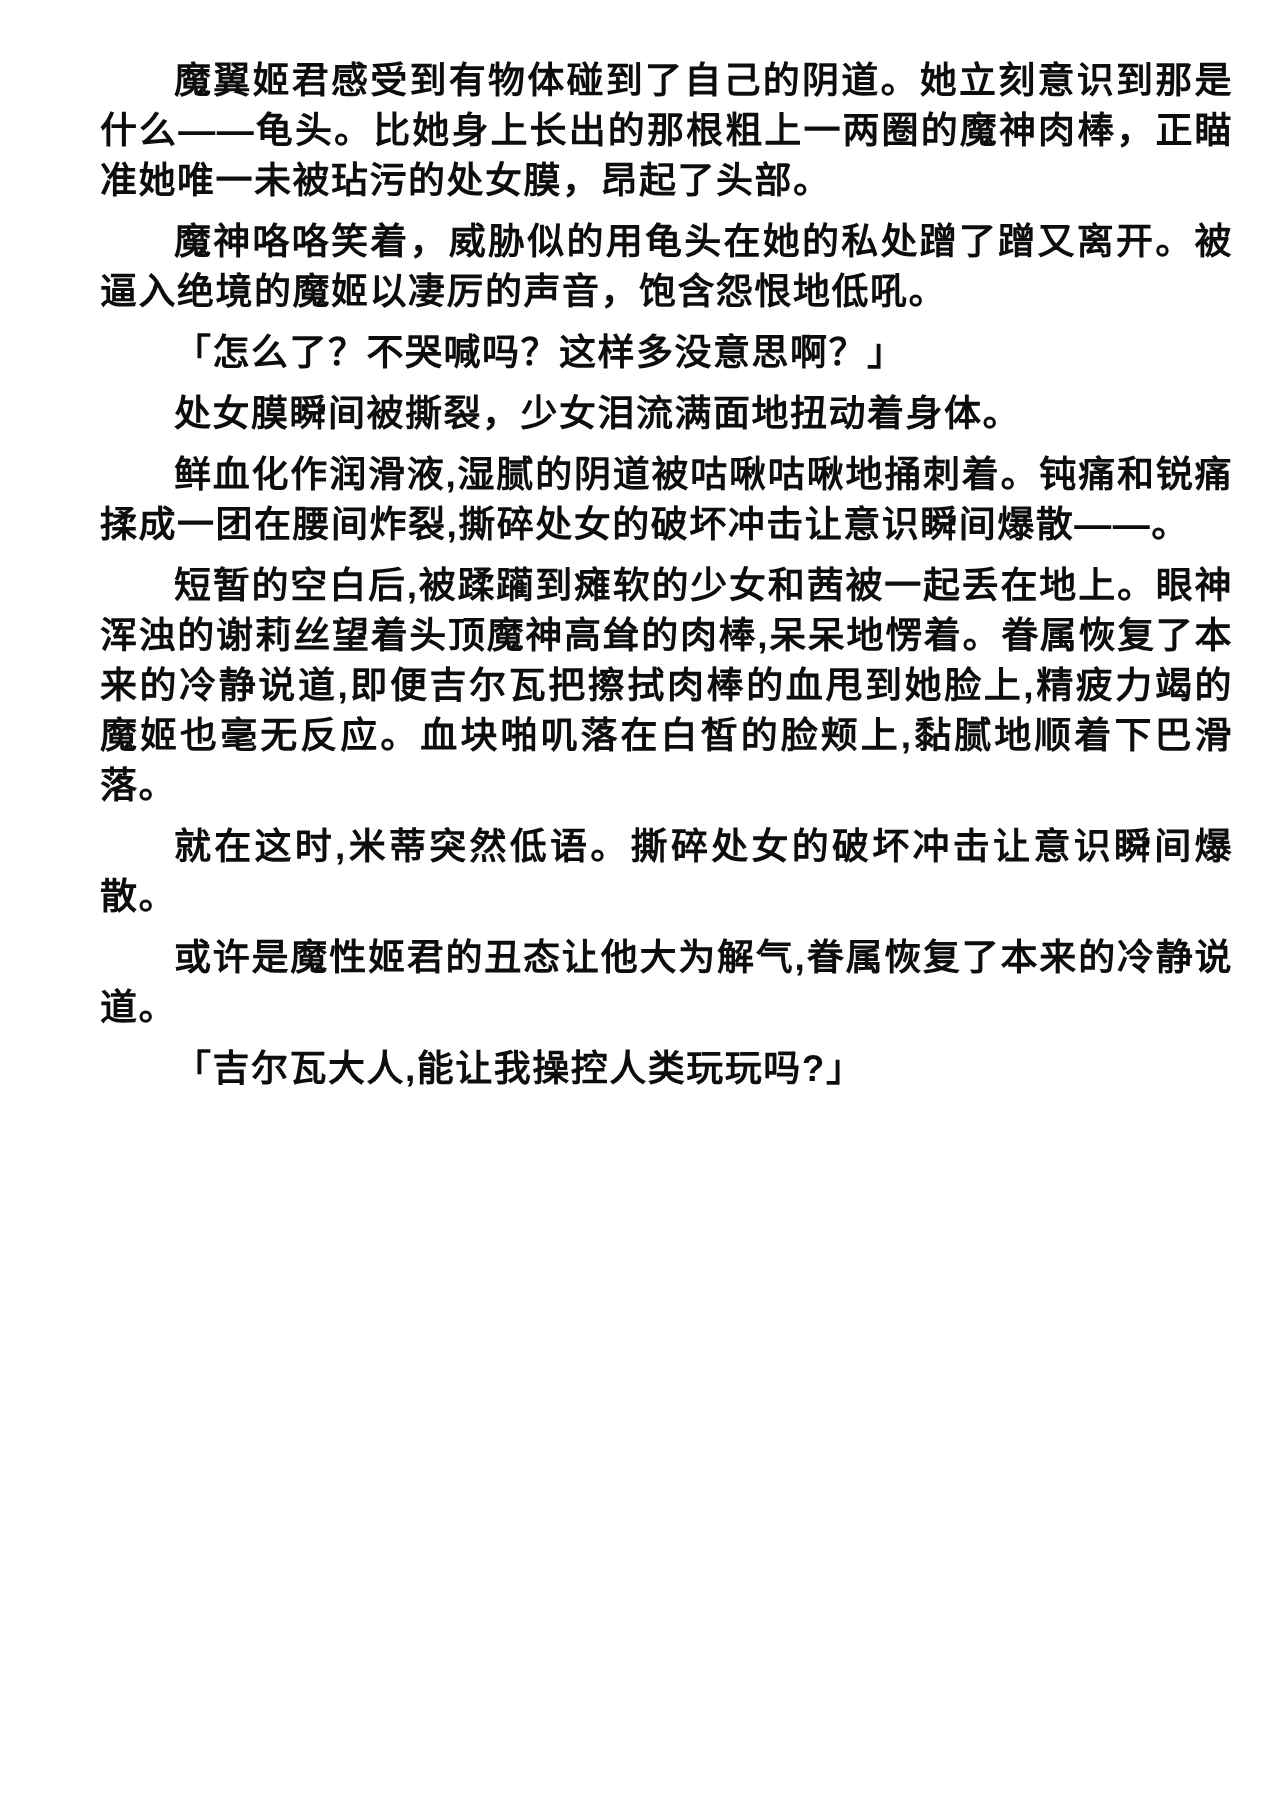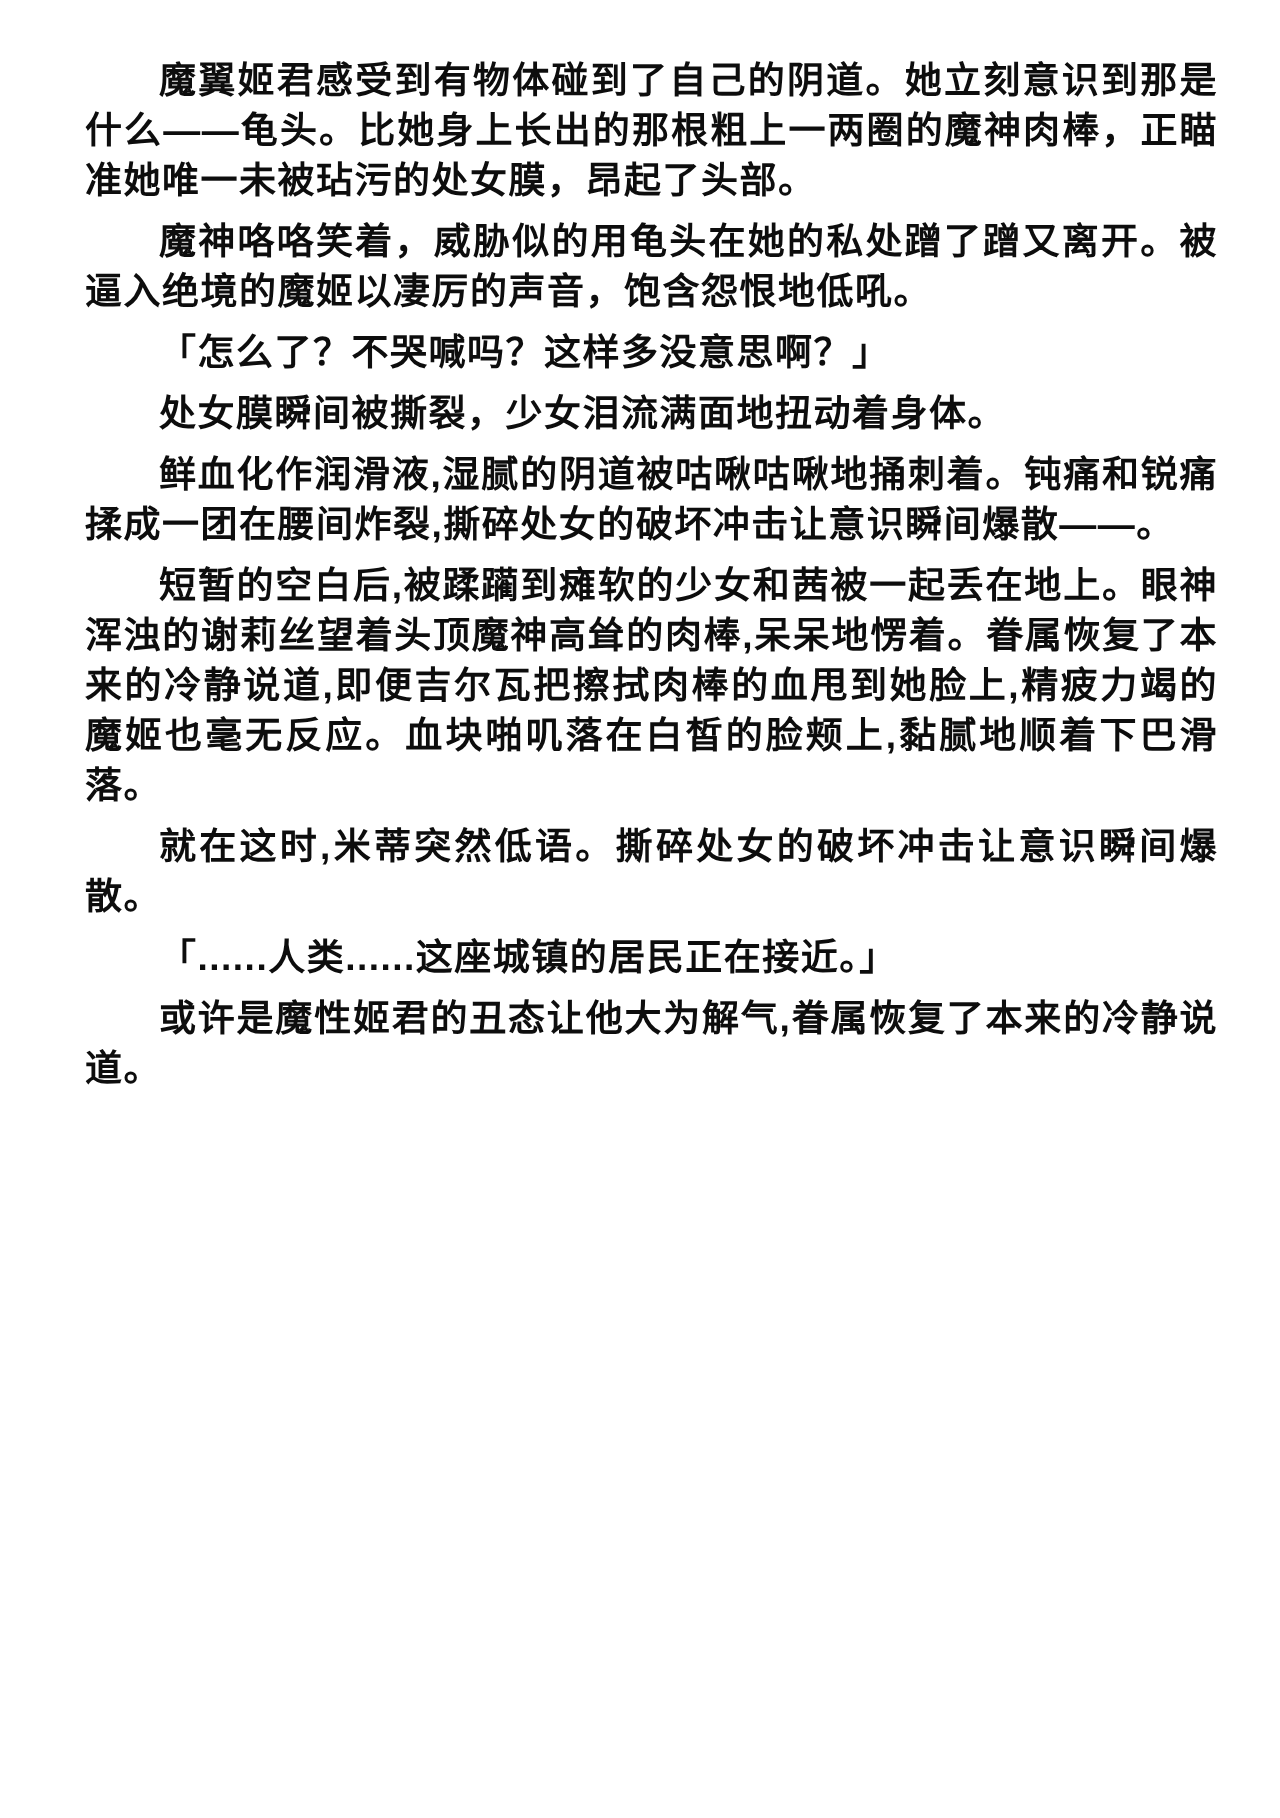--- a/index.html
+++ b/index.html
@@ -10,21 +10,21 @@
   body {
     position: relative;
     width: 1280px;
     height: 1818px;
     overflow: hidden;
     font-family: "Liberation Sans", sans-serif;
   }
   .page {
     position: absolute;
     top: 56px;
-    left: 85px;
+    left: 100px;
     width: 1133px;
   }
   .page p {
     margin: 0 0 11px 0;
     font-size: 37px;
     line-height: 50px;
     letter-spacing: 1.5px;
     font-weight: 600;
     color: #0d0d0d;
     text-align: justify;
@@ -40,15 +40,15 @@
 <body>
 
 <main class="page">
     <p>魔翼姬君感受到有物体碰到了自己的阴道。她立刻意识到那是什么——龟头。比她身上长出的那根粗上一两圈的魔神肉棒，正瞄准她唯一未被玷污的处女膜，昂起了头部。</p>
     <p>魔神咯咯笑着，威胁似的用龟头在她的私处蹭了蹭又离开。被逼入绝境的魔姬以凄厉的声音，饱含怨恨地低吼。</p>
     <p>「怎么了？不哭喊吗？这样多没意思啊？」</p>
     <p>处女膜瞬间被撕裂，少女泪流满面地扭动着身体。</p>
     <p>鲜血化作润滑液,湿腻的阴道被咕啾咕啾地捅刺着。钝痛和锐痛揉成一团在腰间炸裂,撕碎处女的破坏冲击让意识瞬间爆散——。</p>
     <p>短暂的空白后,被蹂躏到瘫软的少女和茜被一起丢在地上。眼神浑浊的谢莉丝望着头顶魔神高耸的肉棒,呆呆地愣着。眷属恢复了本来的冷静说道,即便吉尔瓦把擦拭肉棒的血甩到她脸上,精疲力竭的魔姬也毫无反应。血块啪叽落在白皙的脸颊上,黏腻地顺着下巴滑落。</p>
     <p>就在这时,米蒂突然低语。撕碎处女的破坏冲击让意识瞬间爆散。</p>
-    <p>「......人类......这座城镇的居民正在接近。」</p>
     <p>或许是魔性姬君的丑态让他大为解气,眷属恢复了本来的冷静说道。</p>
+    <p>「吉尔瓦大人,能让我操控人类玩玩吗?」</p>
   </main>
 
 </body></html>

